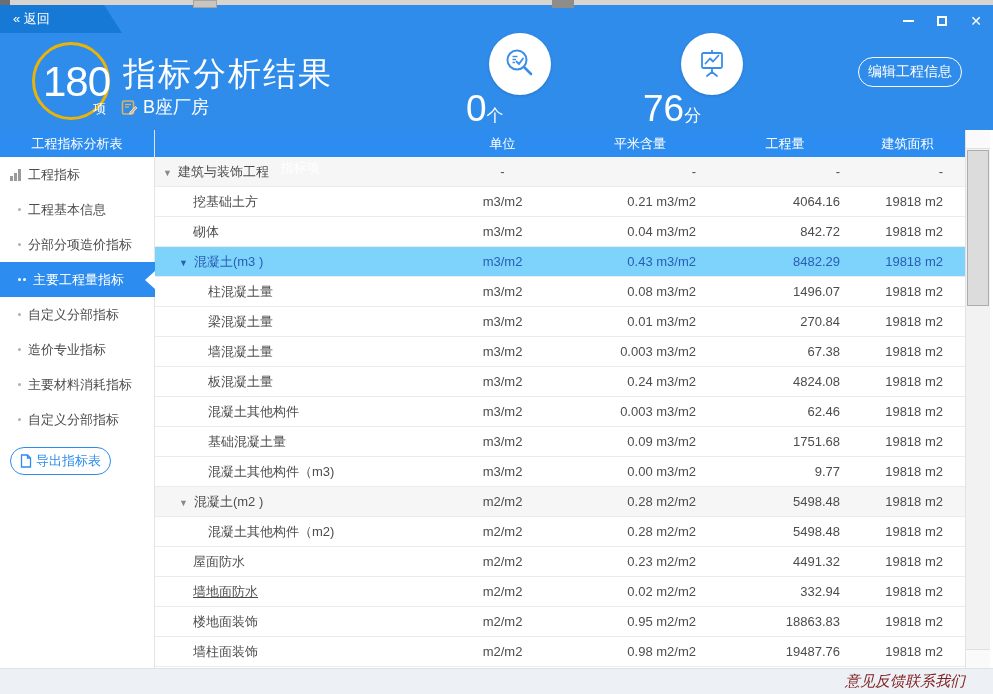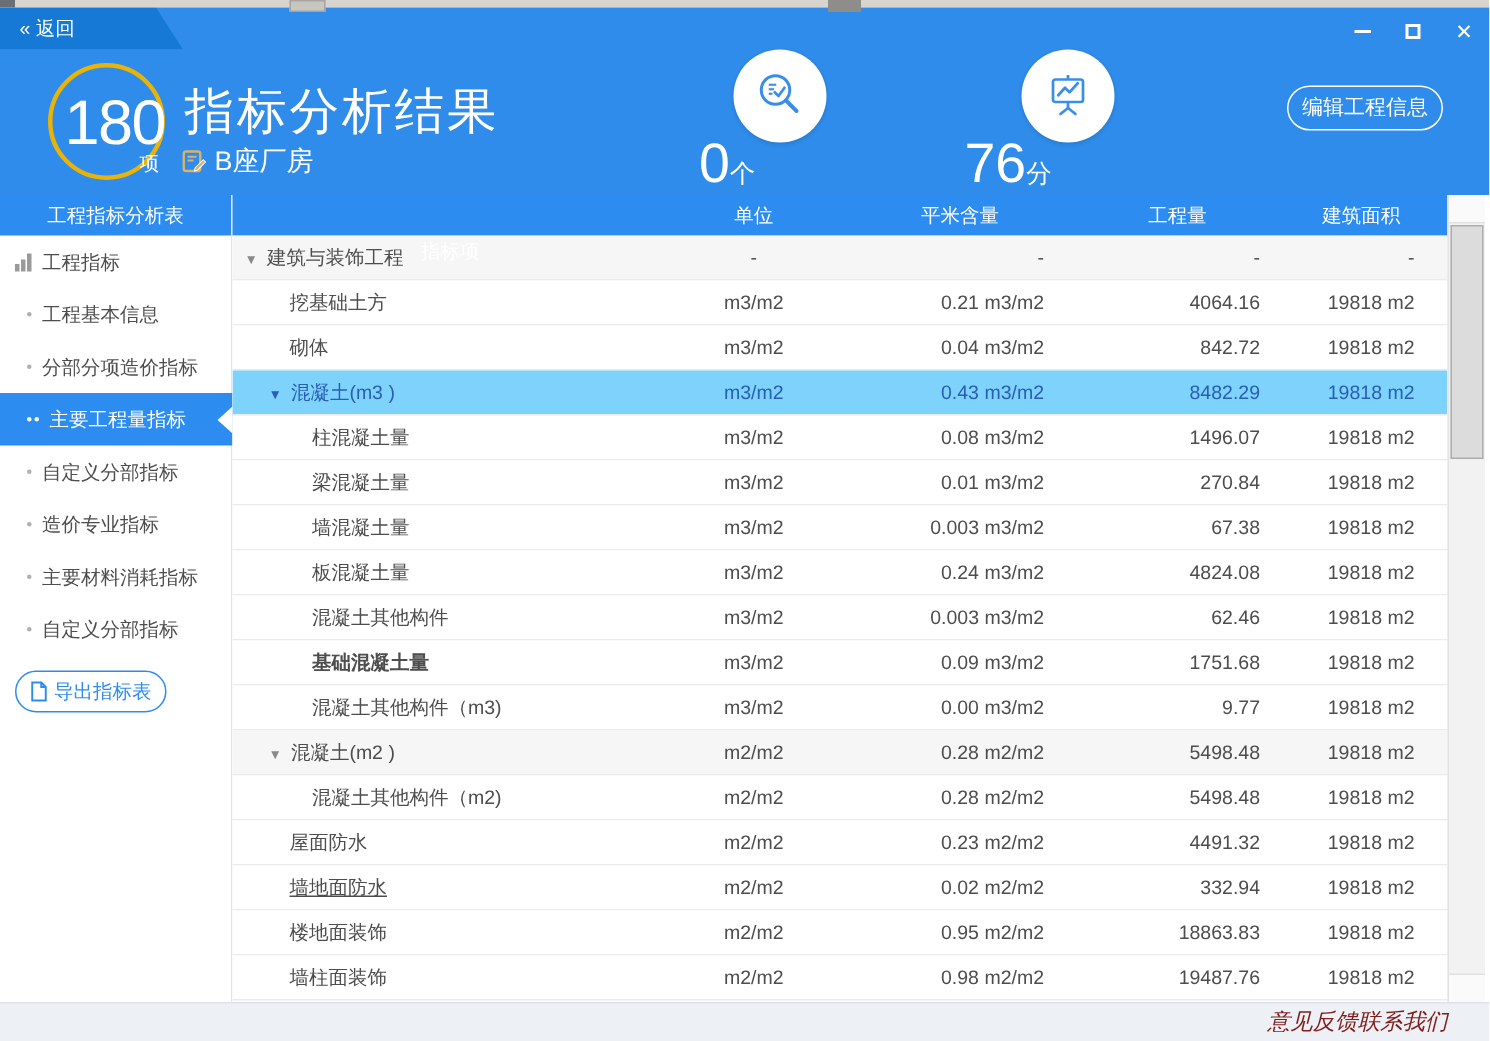--- a/index.html
+++ b/index.html
@@ -297,21 +297,21 @@
         <div class="col-area">19818 m2</div>
       </div>
       <div class="t-row">
         <div class="col-name" style="padding-left: 53px;"><span>混凝土其他构件</span></div>
         <div class="col-unit">m3/m2</div>
         <div class="col-per">0.003 m3/m2</div>
         <div class="col-qty">62.46</div>
         <div class="col-area">19818 m2</div>
       </div>
       <div class="t-row">
-        <div class="col-name" style="padding-left: 53px; font-weight: bold;"><span>基础混凝土量</span></div>
+        <div class="col-name" style="padding-left: 53px;"><span>基础混凝土量</span></div>
         <div class="col-unit">m3/m2</div>
         <div class="col-per">0.09 m3/m2</div>
         <div class="col-qty">1751.68</div>
         <div class="col-area">19818 m2</div>
       </div>
       <div class="t-row">
         <div class="col-name" style="padding-left: 53px;"><span>混凝土其他构件（m3)</span></div>
         <div class="col-unit">m3/m2</div>
         <div class="col-per">0.00 m3/m2</div>
         <div class="col-qty">9.77</div>

